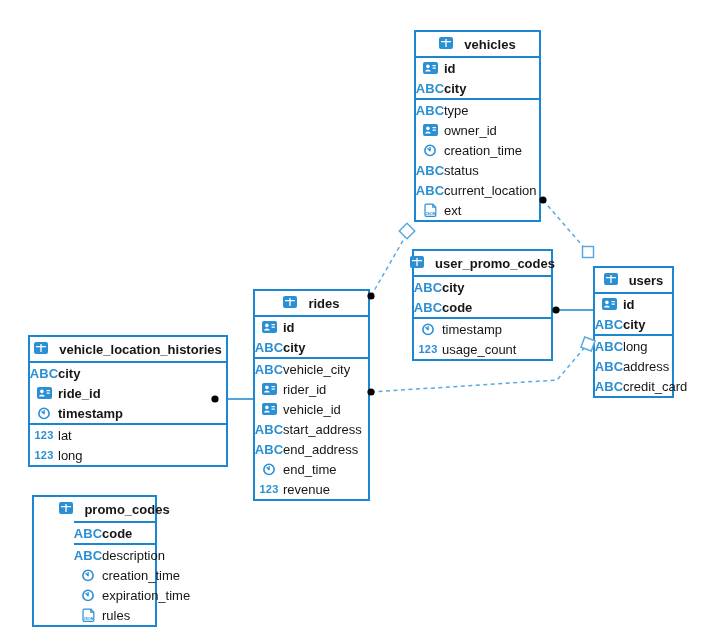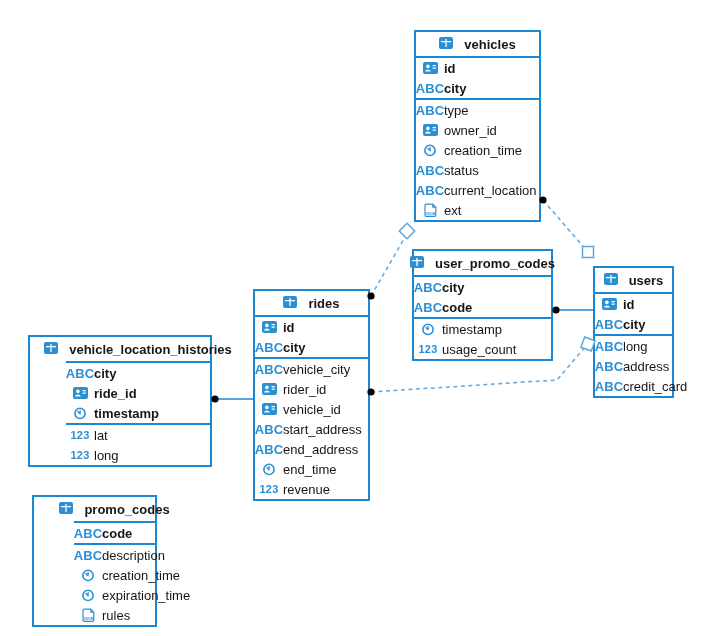--- a/index.html
+++ b/index.html
@@ -308,21 +308,21 @@
     <span class="field-name">end_time</span>
   </div>
           <div class="field-row">
     <span class="icon">
               <span class="glyph num">123</span>
             </span>
     <span class="field-name">revenue</span>
   </div>
         </div>
   </div>
-      <div class="entity" style="left: 28px; top: 335px; width: 184px; padding-left: 36px;">
+      <div class="entity" style="left: 28px; top: 335px; width: 200px;">
     <div class="entity-header">
       <span class="icon"><svg width="14" height="12" viewBox="0 0 14 12">
               <rect width="14" height="12" rx="2" fill="#2b8fd4"></rect>
               <path d="M2 4.6 H12 M7 2 V10" stroke="#fff" stroke-width="1.3" fill="none"></path>
             </svg></span>
       <span class="entity-title">vehicle_location_histories</span>
     </div>
     <div class="pk-section">
           <div class="field-row pk">
     <span class="icon">

